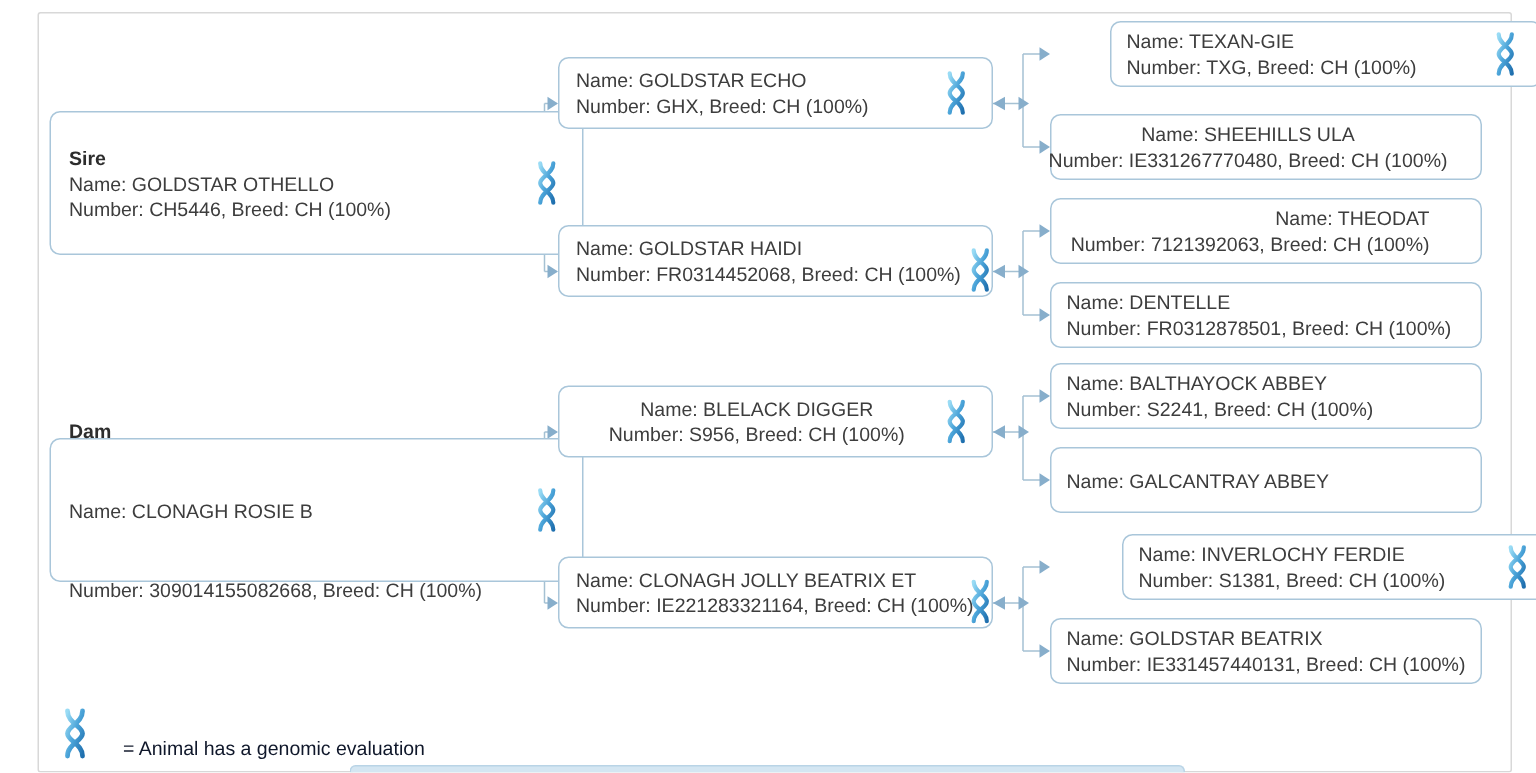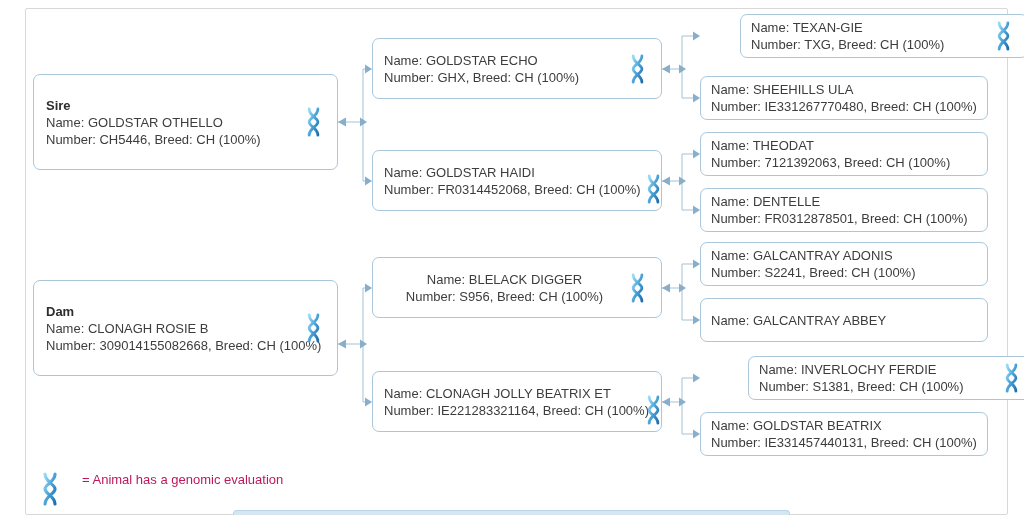--- a/index.html
+++ b/index.html
@@ -10,53 +10,53 @@
   }
   .panel {
     position:absolute; left:25px; top:8px; width:983px; height:507px;
     background:#fff; border:1px solid #d8d8d8; border-radius:2px;
   }
   .node {
     position:absolute; background:#fff; border:1px solid #a9c6da; border-radius:7px;
     display:flex; flex-direction:column; justify-content:center;
     line-height:17px; color:#3d3d3d;
   }
-  .gen0 { width:305px; height:96px; padding:0 40px 0 12px; }
-  .gen1 { width:290px; height:61px; padding:0 36px 0 11px; }
+  .gen0 { width:356px; height:96px; padding:0 40px 0 12px; }
+  .gen1 { width:290px; height:48px; padding:0 36px 0 11px; }
   .gen2 { width:288px; height:44px; padding:0 34px 0 10px; }
   .role { font-weight:bold; color:#2d2d2d; }
   .line { white-space:nowrap; }
   svg.dna {
     position:absolute; right:13px; top:50%; transform:translateY(-50%);
     width:21px; height:30px;
   }
   svg.dna.shift { right:-3px; top:64%; }
   
   .p-sire { left:33px;  top:74px;  }
-  .p-dam  { left:33px;  top:280px; }
+  .p-dam  { left:33px;  top:292px;gap:36px; }
   .p-ss   { left:372px; top:38px;  }
   .p-sd   { left:372px; top:150px; }
   .p-ds   { left:372px; top:257px;align-items:center; }
   .p-dd   { left:372px; top:371px; }
   .p-sss  { left:740px; top:14px;  }
-  .p-ssd  { left:700px; top:76px;  }
-  .p-sds  { left:700px; top:132px; }
+  .p-ssd  { left:700px; top:76px;align-items:center;  }
+  .p-sds  { left:700px; top:132px;text-align:right; }
   .p-sdd  { left:700px; top:188px; }
   .p-dss  { left:700px; top:242px; }
   .p-dsd  { left:700px; top:298px;justify-content:center; }
   .p-dds  { left:700px; top:356px;margin-left:48px; }
   .p-ddd  { left:700px; top:412px; }
   #connectors {
     position:absolute; left:0; top:0; width:1024px; height:515px; pointer-events:none;
   }
   #connectors path.cl { stroke:#a5c1d3; stroke-width:1; fill:none; }
   #connectors path.ca { fill:#87aecb; stroke:none; }
   .legend {
     position:absolute; left:38px; top:472px;
-    display:flex; align-items:flex-start; gap:20px; color:#be185d;
+    display:flex; align-items:flex-end; gap:20px; color:#0f172a;
   }
   .legend svg.dna { position:static; transform:none; width:24px; height:34px; }
   .bottom-strip {
     position:absolute; left:233px; bottom:0; width:557px; height:5px;
     background:#d4e6f2; border:1px solid #b9d4e6; border-bottom:none;
     border-radius:4px 4px 0 0;
   }
 </style>
 </head>
 <body>
@@ -193,21 +193,21 @@
   <div class="line"><span>Name: </span><span>THEODAT</span></div>
   <div class="line"><span>Number: </span><span>7121392063</span><span>, Breed: </span><span>CH (100%)</span></div>
 </div>
 
 <div class="node gen2 p-sdd">
   <div class="line"><span>Name: </span><span>DENTELLE</span></div>
   <div class="line"><span>Number: </span><span>FR0312878501</span><span>, Breed: </span><span>CH (100%)</span></div>
 </div>
 
 <div class="node gen2 p-dss">
-  <div class="line"><span>Name: </span><span>GALCANTRAY ADONIS</span></div>
+  <div class="line"><span>Name: </span><span>BALTHAYOCK ABBEY</span></div>
   <div class="line"><span>Number: </span><span>S2241</span><span>, Breed: </span><span>CH (100%)</span></div>
 </div>
 
 <div class="node gen2 p-dsd">
   <div class="line"><span>Name: </span><span>GALCANTRAY ABBEY</span></div>
 </div>
 
 <div class="node gen2 p-dds">
   <div class="line"><span>Name: </span><span>INVERLOCHY FERDIE</span></div>
   <div class="line"><span>Number: </span><span>S1381</span><span>, Breed: </span><span>CH (100%)</span></div>

